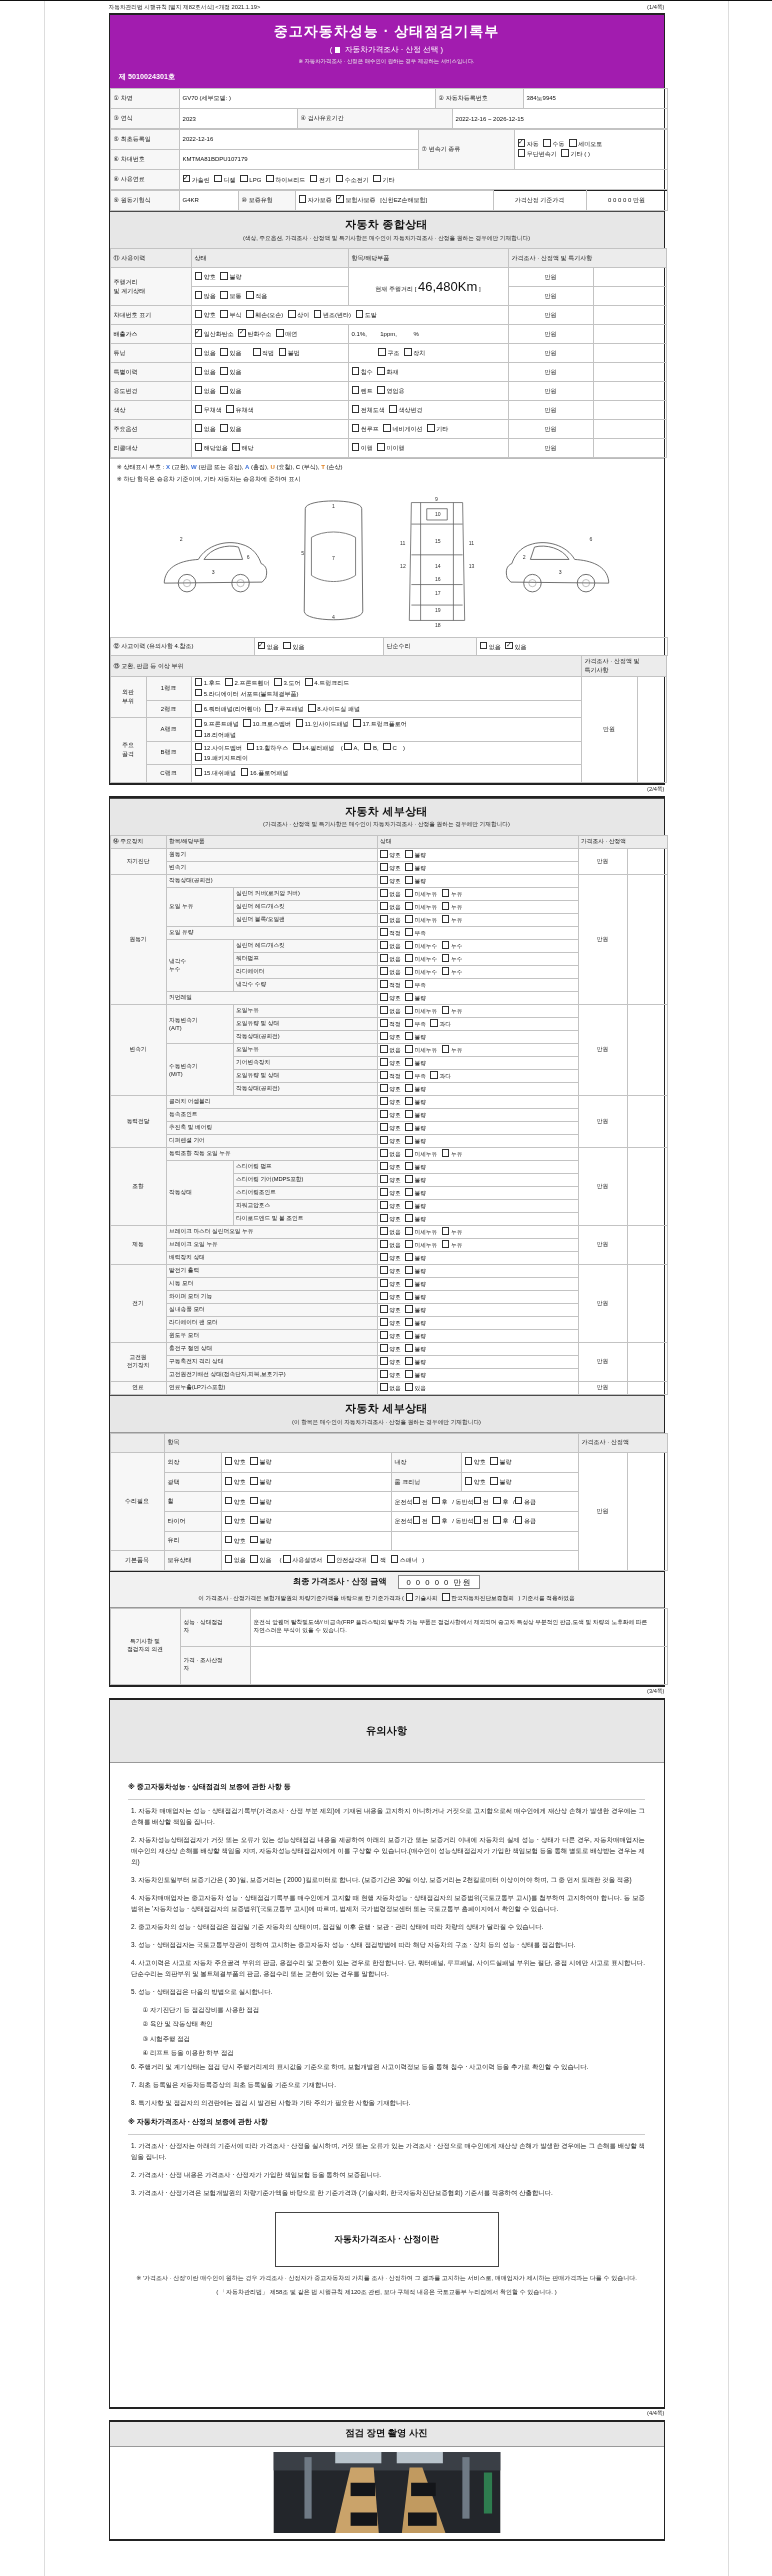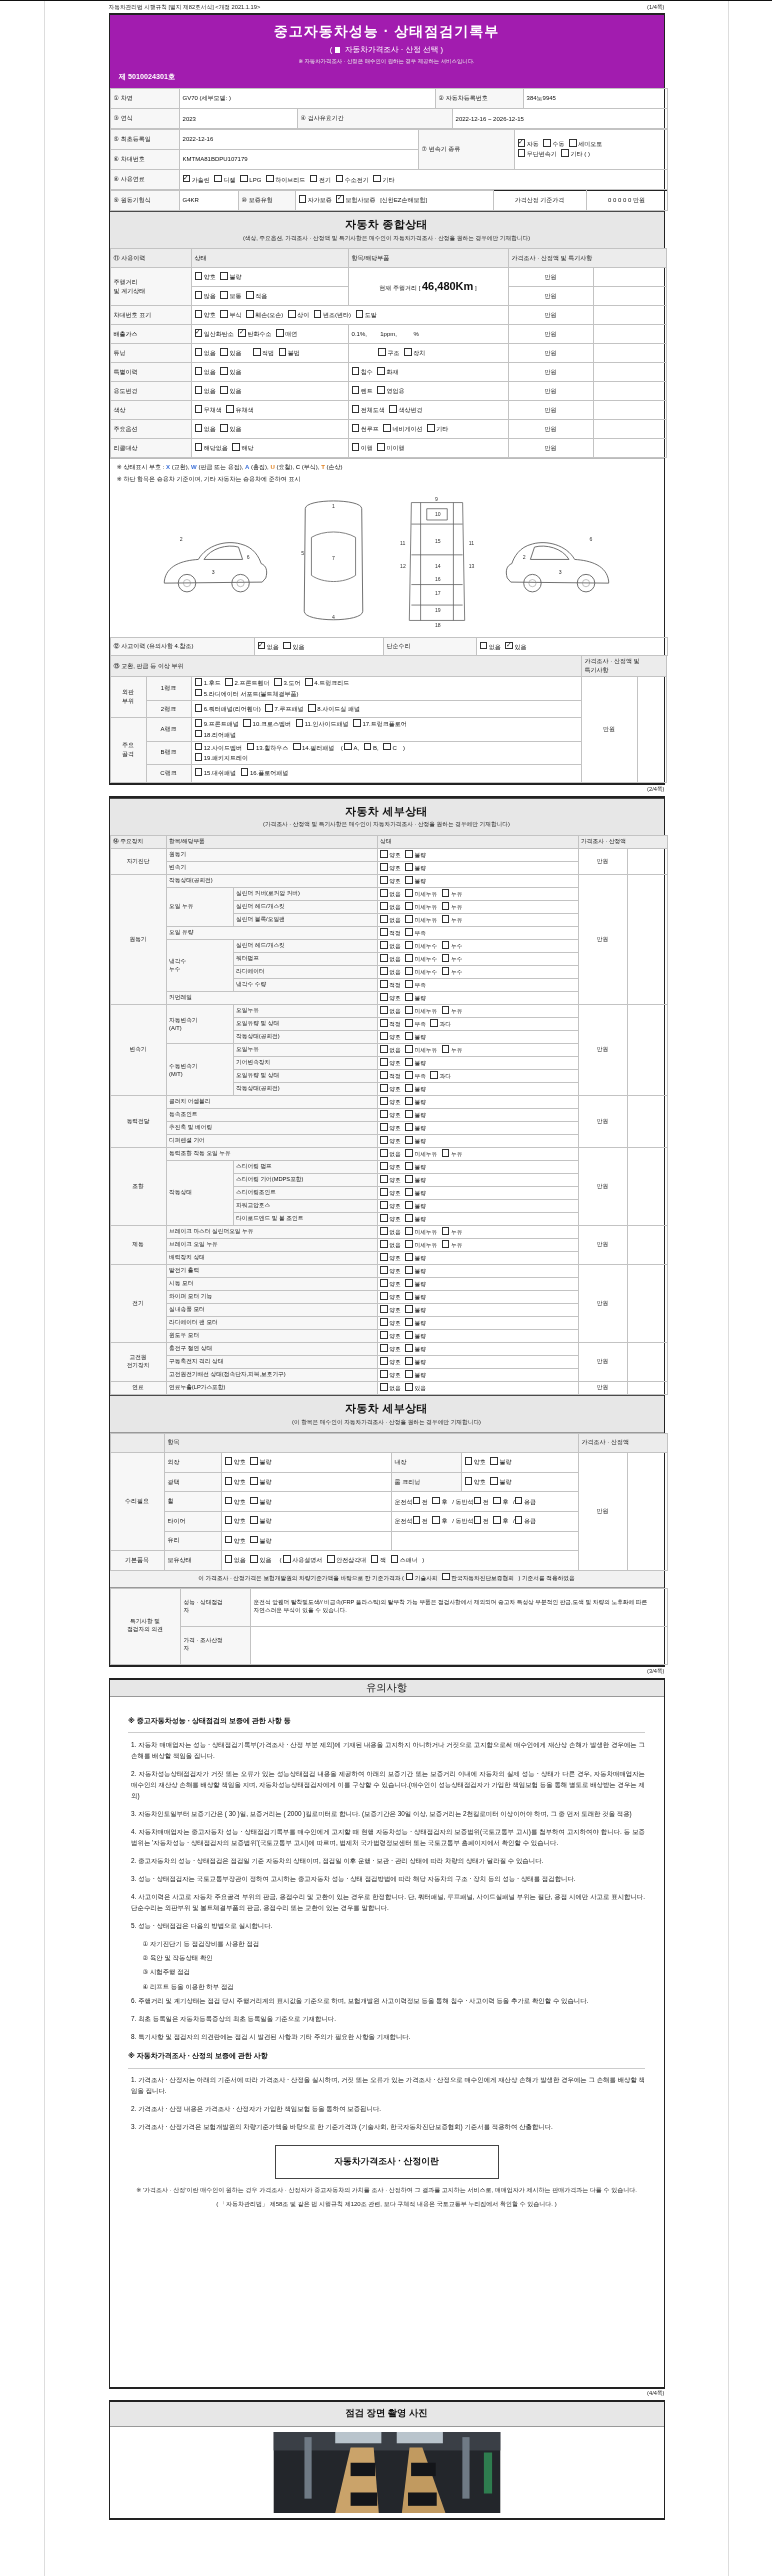--- a/index.html
+++ b/index.html
@@ -42,26 +42,26 @@
   .legend div{margin-bottom:2.1px;}
   
   .diagwrap{display:flex;justify-content:center;align-items:center;gap:24px;padding:6.2px 0 7.2px;border-bottom:0.5px solid #bbb;}
   .diagwrap svg{display:block;}
   
   .finalrow{border-top:1px solid #222;text-align:center;padding:4.6px 0 3.6px;background:#f1f1f1;}
   .finalrow .fl{font-size:8.2px;font-weight:bold;margin-right:9.3px;}
   .finalrow .fv{font-size:7.7px;border:0.5px solid #888;background:#fff;padding:1.5px 7.2px;letter-spacing:1.5px;}
   .finalnote{font-size:5.7px;text-align:center;padding:2.1px 0 4.1px;background:#f1f1f1;border-bottom:0.5px solid #999;}
   
-  .noticetitle{background:#e7e7e7;border-bottom:0.5px solid #999;text-align:center;font-size:10.3px;font-weight:normal;padding:1px 0;}
+  .noticetitle{background:#e7e7e7;border-bottom:0.5px solid #999;text-align:center;font-size:10.3px;font-weight:bold;padding:24px 0;}
   .noticebody{padding:10.3px 18.5px 13.4px;font-size:6.4px;line-height:1.75;}
   .nsec{font-weight:bold;font-size:7px;margin:8.2px 0 5.2px;border-bottom:0.5px solid #ccc;padding-bottom:5.2px;}
   .nitem{margin:0 0 6.7px 3.1px;text-align:justify;}
   .nsub{margin:0 0 3.1px 14.4px;}
-  .nbox{width:222px;margin:13.4px auto 6.2px;border:1px solid #444;text-align:center;font-size:8.8px;font-weight:bold;padding:8px 0;}
+  .nbox{width:222px;margin:13.4px auto 6.2px;border:1px solid #444;text-align:center;font-size:8.8px;font-weight:bold;padding:19px 0;}
   .nline{text-align:center;font-size:6px;margin-top:3.1px;color:#222;}
   
   .photoshead{background:#e7e7e7;border-bottom:0.5px solid #999;text-align:center;font-size:9.3px;font-weight:bold;padding:5.7px 0;}
   .photobox{width:228px;margin:5.2px auto;display:block;}
 </style>
 </head>
 <body>
 
 <div class="canvas">
   <div class="edge l"></div>
@@ -183,21 +183,21 @@
           <tbody>
             <tr>
               <td class="head">⑪ 사용이력</td>
               <td class="head">상태</td>
               <td class="head">항목/해당부품</td>
               <td class="head" colspan="2">가격조사 · 산정액 및 특기사항</td>
             </tr>
             <tr>
               <td class="lab" rowspan="2">주행거리<br>및 계기상태</td>
               <td colspan="1"><span class="opt"><span class="cb"></span><span>양호</span></span><span class="opt"><span class="cb"></span><span>불량</span></span></td>
-              <td class="c" rowspan="2"><span class="pre">현재 주행거리 [ </span><span style="font-weight: bold; font-size: 11px;">46,480Km</span><span class="pre"> ]</span></td>
+              <td class="c" rowspan="2"><span class="pre">현재 주행거리 [ </span><span style="font-weight: normal; font-size: 13px;">46,480Km</span><span class="pre"> ]</span></td>
               <td class="price">만원</td>
               <td></td>
             </tr>
             <tr>
               <td colspan="1"><span class="opt"><span class="cb"></span><span>많음</span></span><span class="opt"><span class="cb"></span><span>보통</span></span><span class="opt"><span class="cb"></span><span>적음</span></span></td>
               <td class="price">만원</td>
               <td></td>
             </tr>
             <tr>
               <td class="lab" rowspan="1">차대번호 표기</td>
@@ -664,20 +664,24 @@
             </tr>
             <tr>
               <td class="lab c">기본품목</td>
               <td class="lab">보유상태</td>
               <td colspan="3"><span class="opt"><span class="cb"></span><span>없음</span></span><span class="opt"><span class="cb"></span><span>있음</span></span><span class="pre">  ( </span><span class="opt"><span class="cb"></span><span>사용설명서</span></span><span class="opt"><span class="cb"></span><span>안전삼각대</span></span><span class="opt"><span class="cb"></span><span>잭</span></span><span class="opt"><span class="cb"></span><span>스패너</span></span><span class="pre">)</span></td>
             </tr>
           </tbody>
         </table>
       </div>
 
+    <div class="finalrow">
+      <span class="fl">최종 가격조사 · 산정 금액</span>
+      <span class="fv">0 0 0 0 0 만원</span>
+    </div>
     <div class="finalnote" id="finalNote"><span class="pre">이 가격조사 · 산정가격은 보험개발원의 차량기준가액을 바탕으로 한 기준가격과 ( </span><span class="opt"><span class="cb"></span><span>기술사회</span></span><span class="opt"><span class="cb"></span><span>한국자동차진단보증협회</span></span><span class="pre">) 기준서를 적용하였음</span></div>
     <div id="opinionTable">
         <table class="t-op">
           <colgroup>
             <col style="width: 70px;">
             <col style="width: 70px;">
             <col style="width: 417px;">
           </colgroup>
           <tbody>
             <tr style="height: 38px;">

